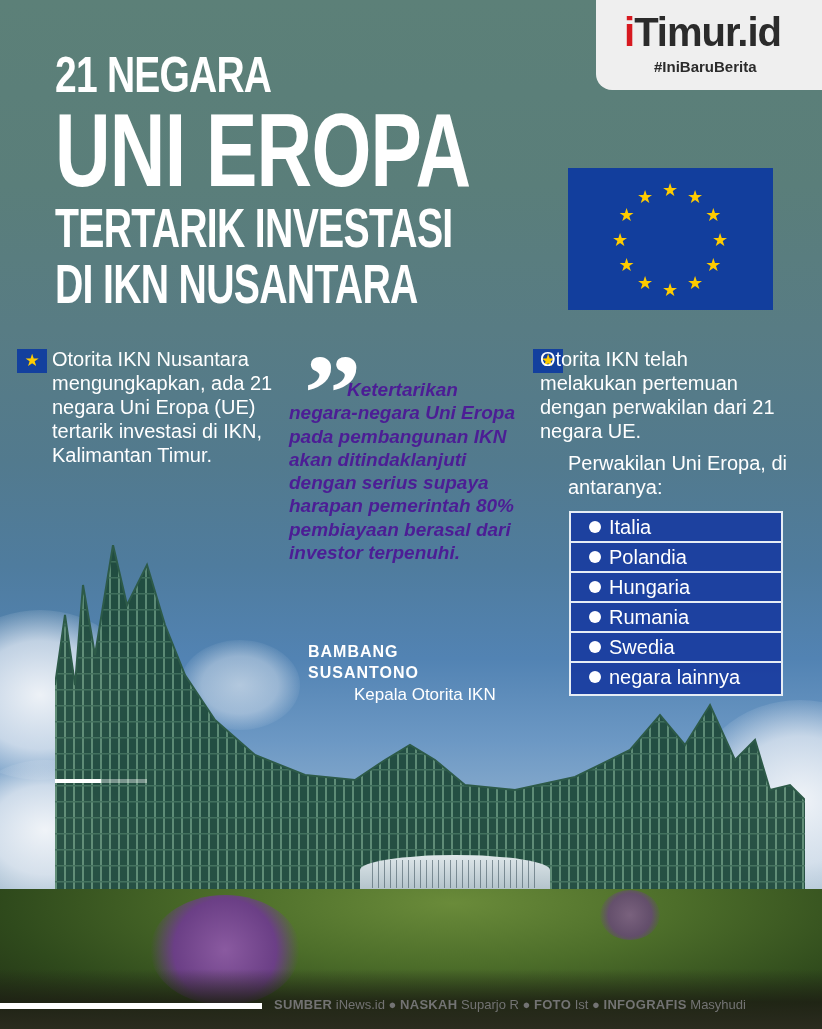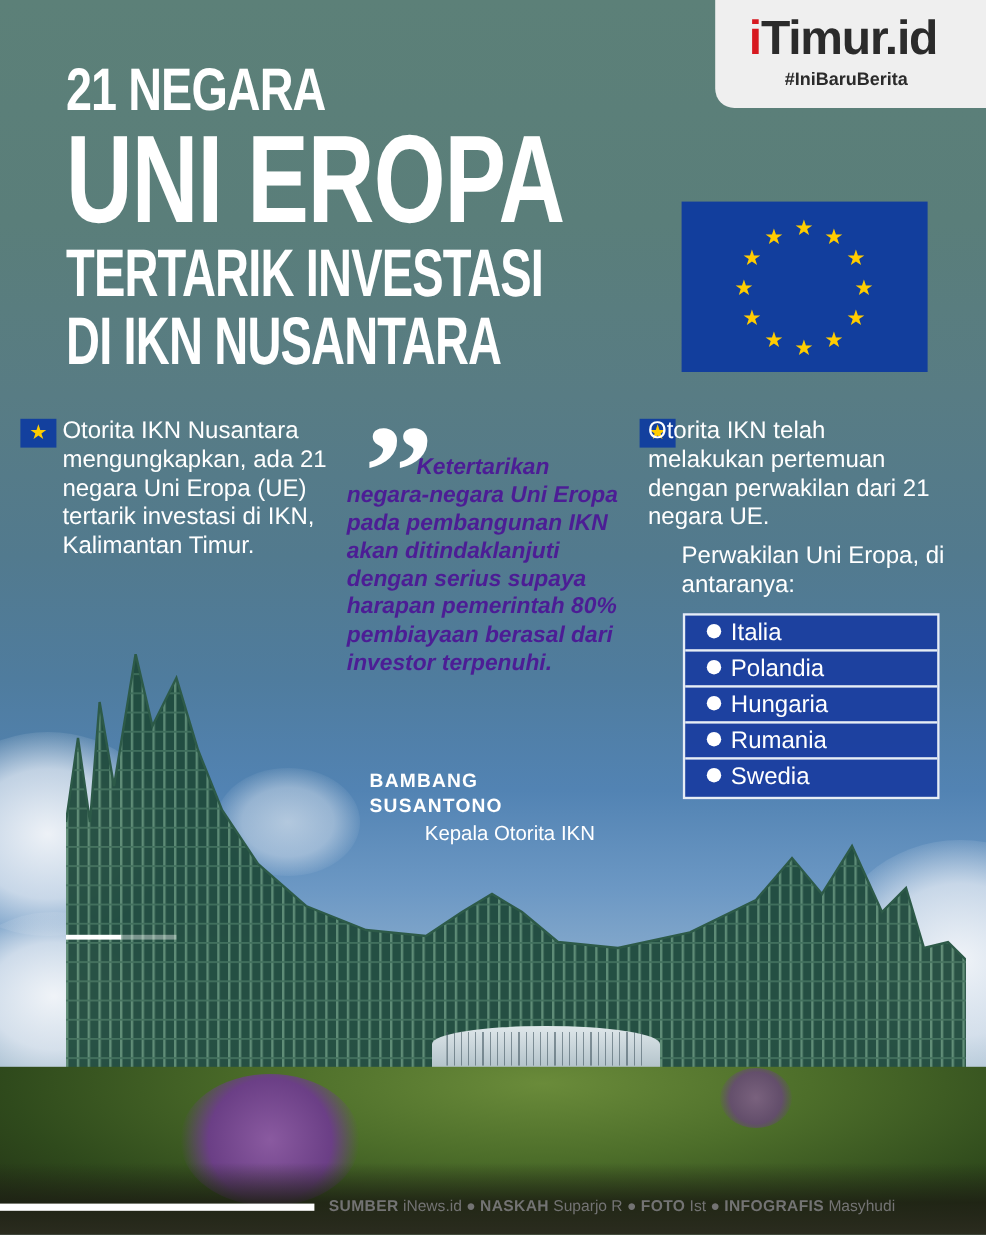--- a/index.html
+++ b/index.html
@@ -196,20 +196,21 @@
 <div class="bullet-icon col3-icon">★</div>
 <div class="col-text col3-text">Otorita IKN telah melakukan pertemuan dengan perwakilan dari 21 negara UE.</div>
 <div class="col-text col3-sub">Perwakilan Uni Eropa, di antaranya:</div>
 
 <div class="country-list">
   <div class="country-item"><span class="dot"></span><span>Italia</span></div>
   <div class="country-item"><span class="dot"></span><span>Polandia</span></div>
   <div class="country-item"><span class="dot"></span><span>Hungaria</span></div>
   <div class="country-item"><span class="dot"></span><span>Rumania</span></div>
   <div class="country-item"><span class="dot"></span><span>Swedia</span></div>
+  <div class="country-item"><span class="dot"></span><span>negara lainnya</span></div>
 </div>
 
 <div class="accent-bar"></div>
 <div class="accent-bar2"></div>
 
 <div class="footer-line"></div>
 <div class="footer-credits">
   <b>SUMBER</b> <span>iNews.id</span>
   <span>●</span>
   <b>NASKAH</b> <span>Suparjo R</span>

